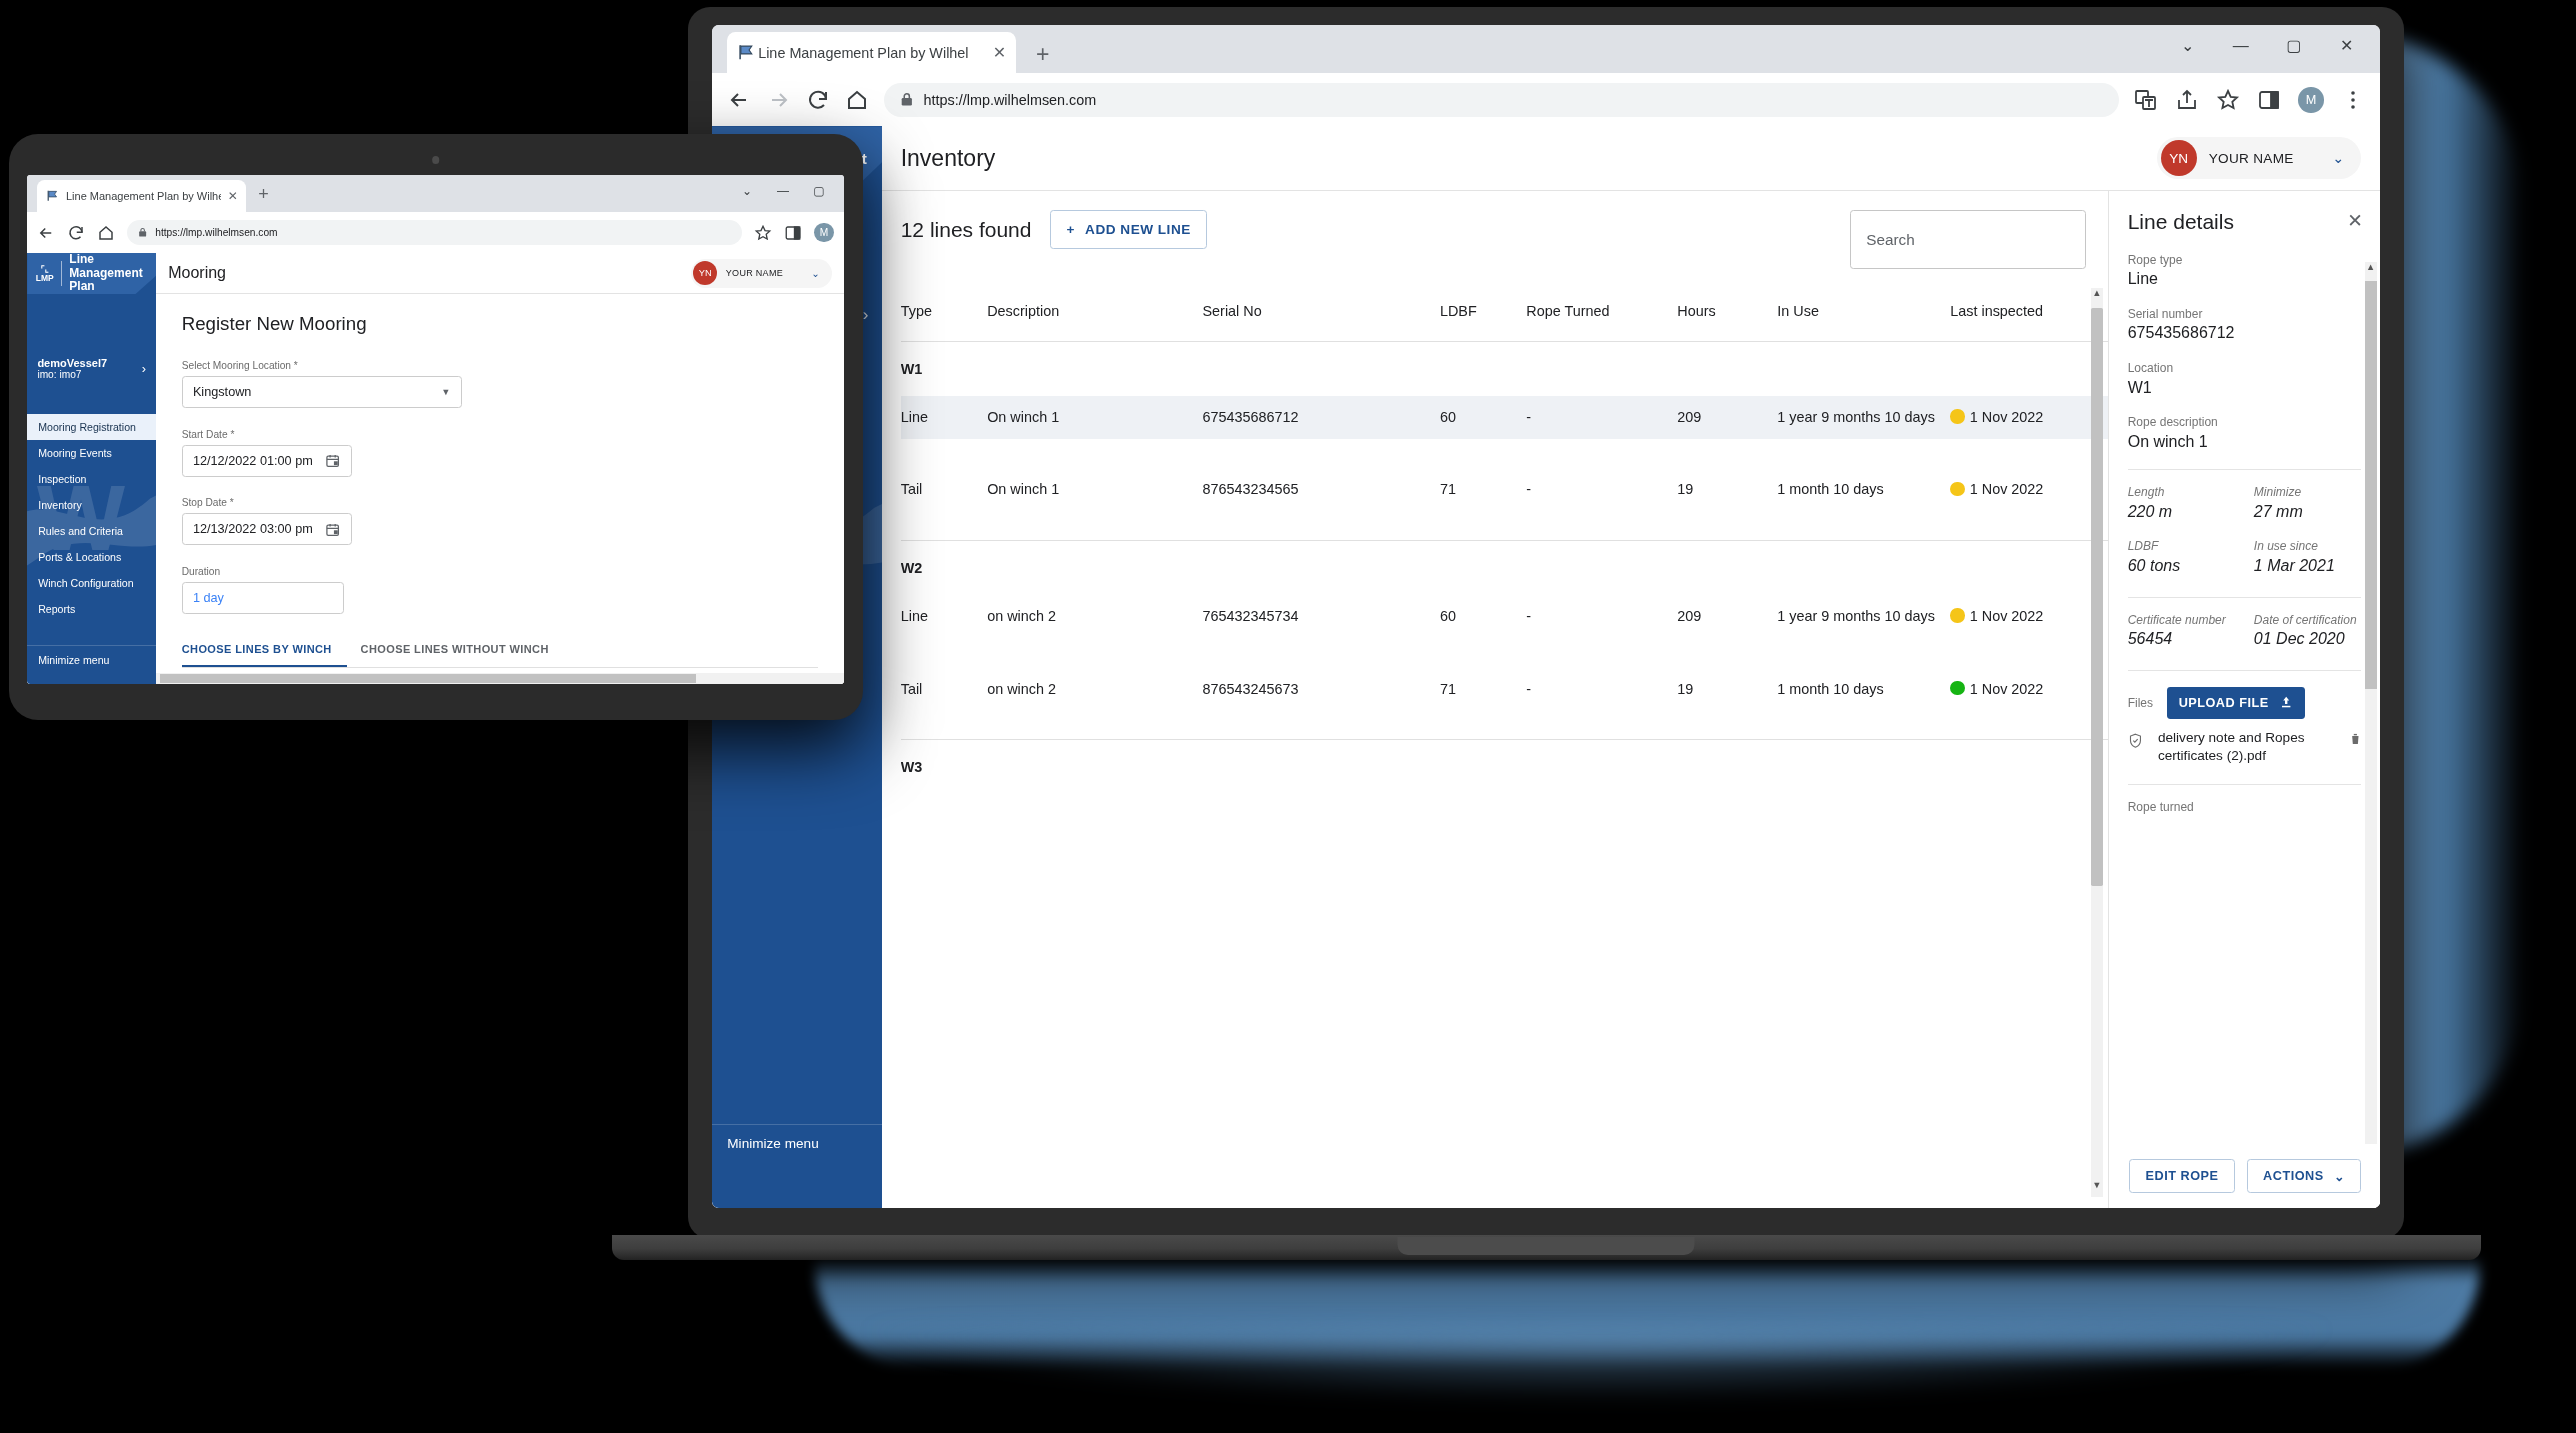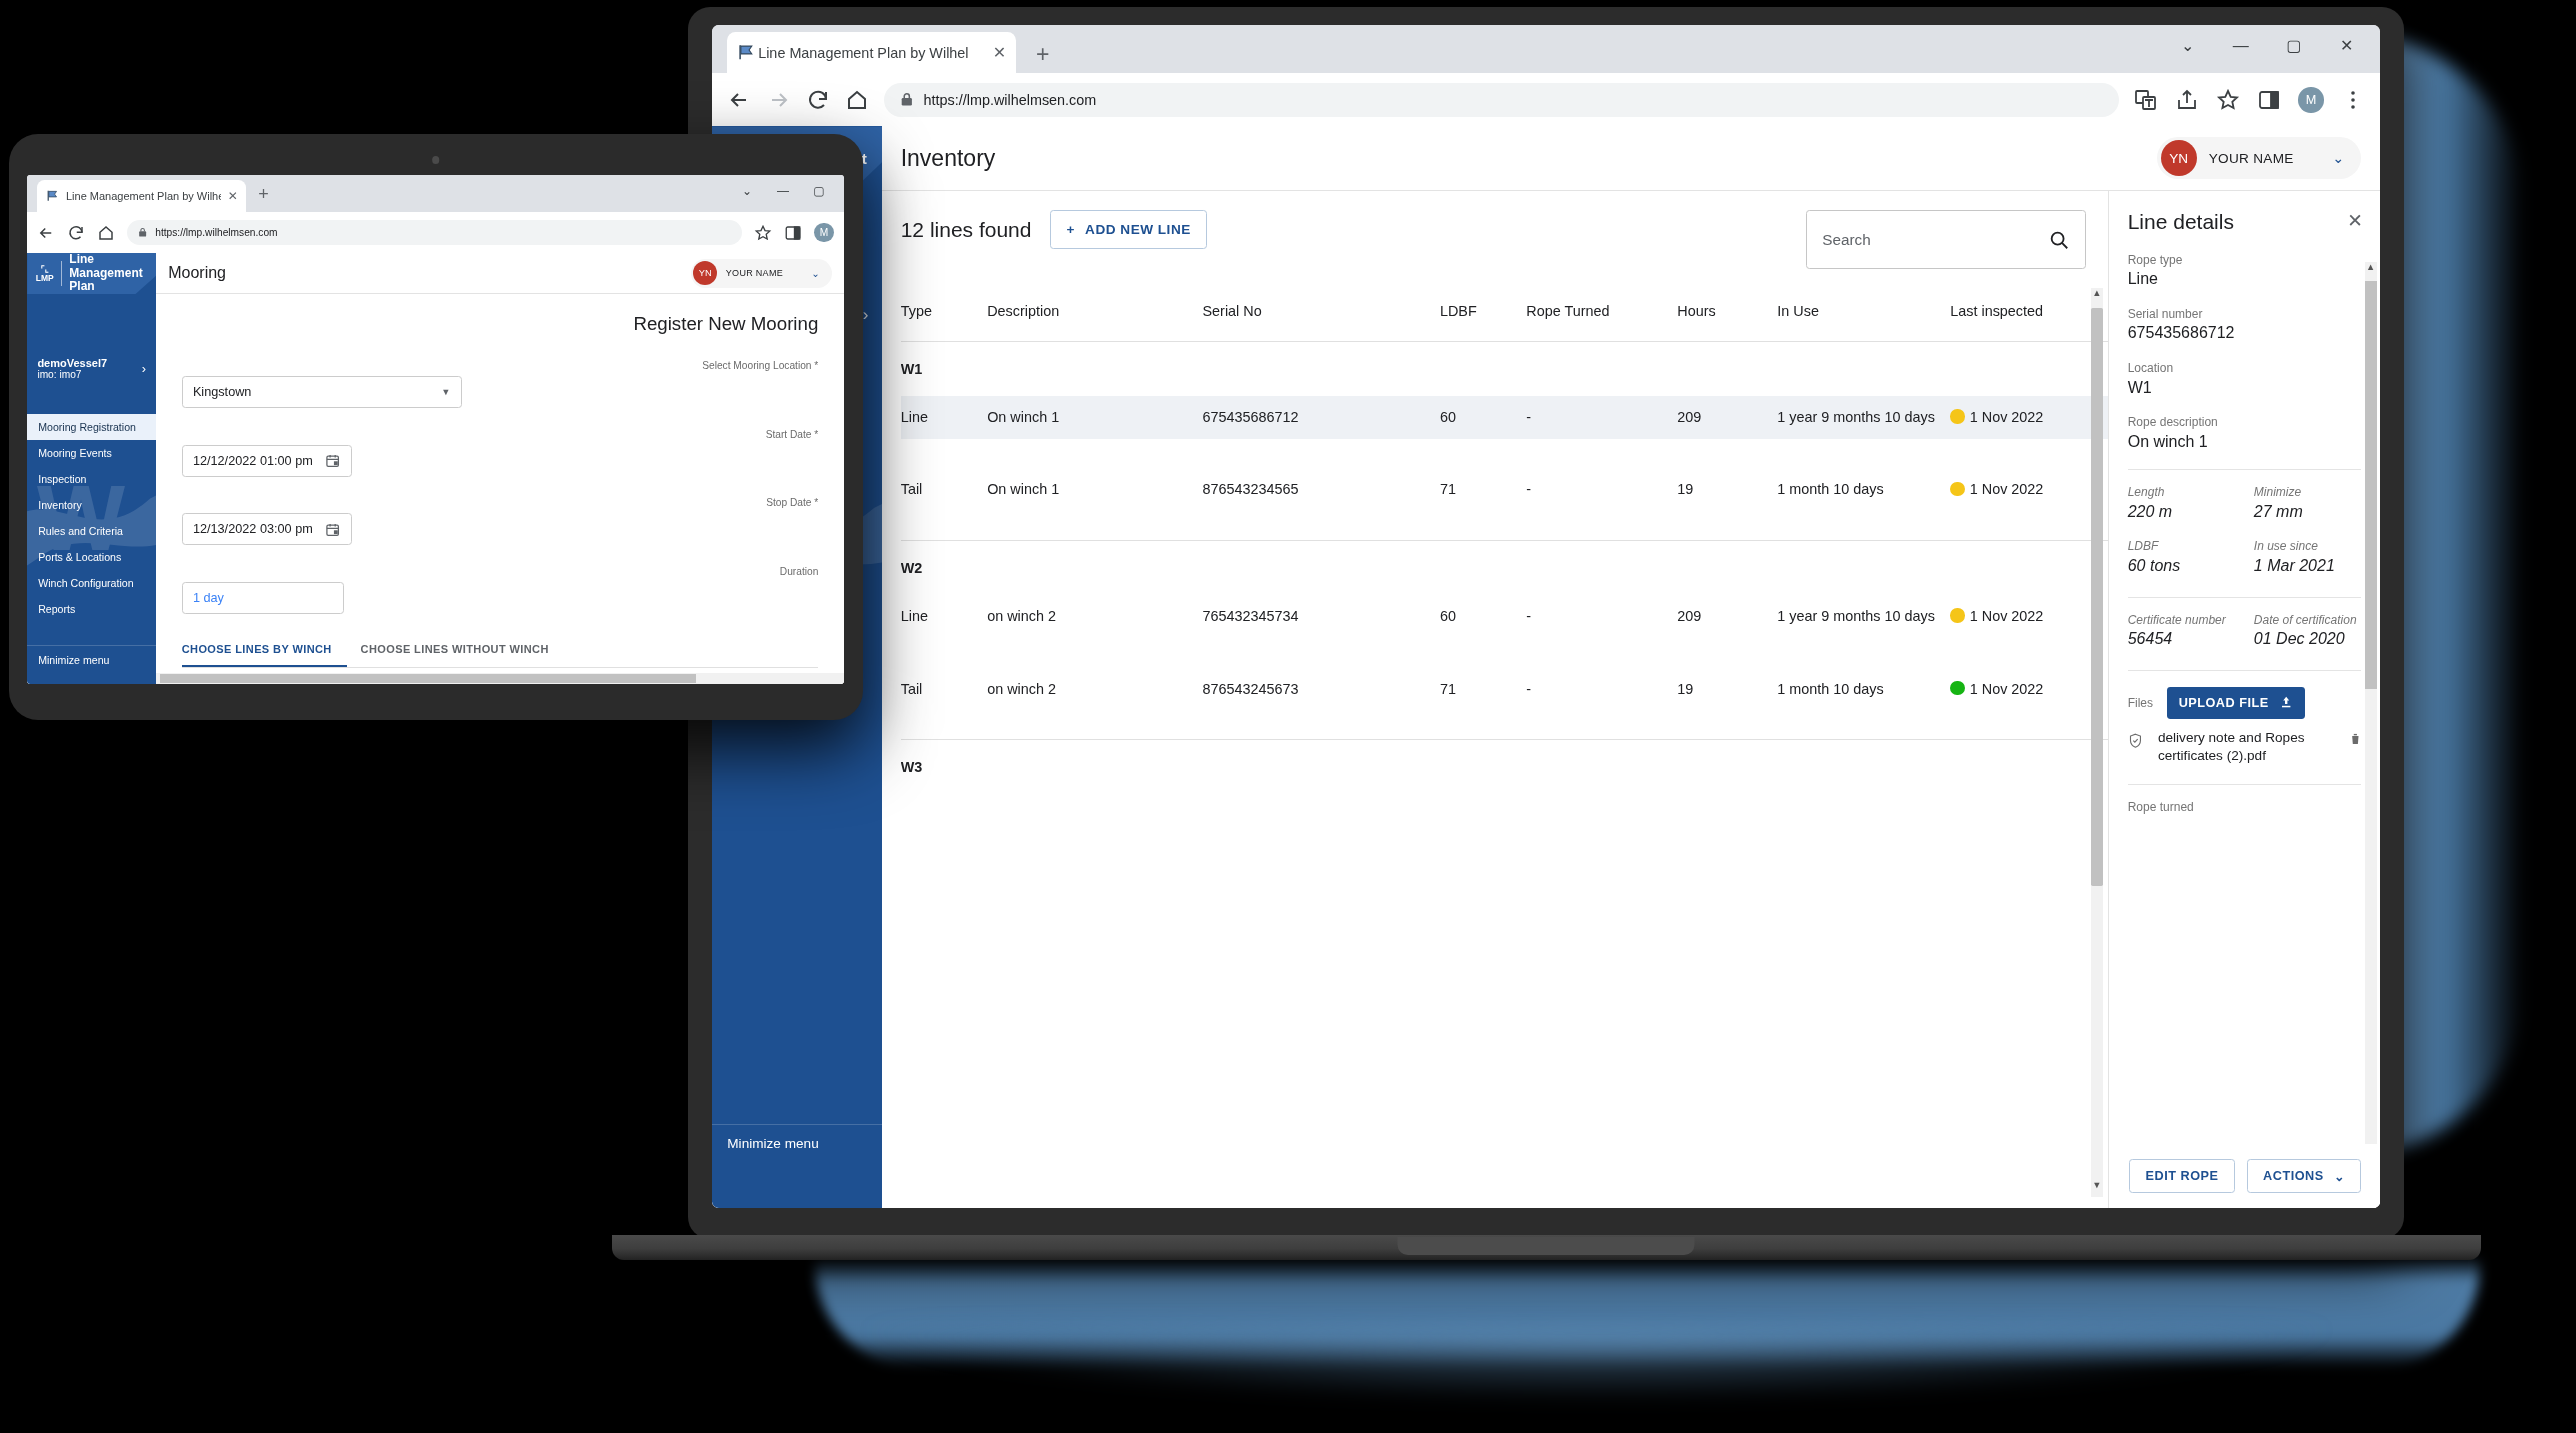--- a/index.html
+++ b/index.html
@@ -133,21 +133,21 @@
   .app-body { flex:1 1 auto; display:flex; min-height:0; }
   .inv-pane { flex:1 1 auto; padding:18.7px 0 0 18.7px; min-width:0; display:flex; flex-direction:column; }
   .inv-toolbar { display:flex; align-items:flex-start; gap:18.7px; padding-right:22px; }
   .inv-count { font-size:21px; color:#202124; padding-top:7.6px; }
   .btn-outline {
     border:0.8px solid #b6c9de; color:#1e5091; background:#fff; border-radius:3.4px;
     height:39px; padding:0 15.3px; display:inline-flex; align-items:center; gap:10.2px;
     font-size:13.6px; letter-spacing:0.5px; font-weight:bold;
   }
   .search-box {
-    margin-left:auto; width:280px; height:59px; border:0.8px solid #c6c6c6; border-radius:3.4px;
+    margin-left:auto; width:236px; height:59px; border:0.8px solid #c6c6c6; border-radius:3.4px;
     display:flex; align-items:center; padding:0 15.3px; gap:8.5px;
   }
   .search-box input {
     border:0; outline:0; flex:1 1 auto; font-size:15.3px; color:#202124;
     font-family:"Liberation Sans", sans-serif; background:transparent;
   }
   .search-box input::placeholder { color:#5f6368; }
 
   .tbl-wrap { margin-top:18.7px; position:relative; flex:1 1 auto; overflow:hidden; }
   table.inv { width:100%; border-collapse:collapse; table-layout:fixed; }
@@ -242,21 +242,21 @@
   .t-main { flex:1 1 auto; display:flex; flex-direction:column; min-width:0; position:relative; }
   .t-header { height:41px; display:flex; align-items:center; padding:0 12px; border-bottom:0.8px solid #e3e3e3; flex:0 0 41px; }
   .t-title { font-size:16px; color:#202124; }
   .t-userchip { margin-left:auto; height:29px; background:#f5f5f5; border-radius:14.4px; display:flex;
       align-items:center; gap:8.5px; padding:0 12px 0 2.5px; min-width:141px; }
   .t-userav { width:24px; height:24px; border-radius:50%; background:#c0392b; color:#fff; display:flex;
       align-items:center; justify-content:center; font-size:9.3px; }
   .t-username { font-size:9px; color:#202124; letter-spacing:0.3px; }
   .t-userchev { margin-left:auto; color:#1e5091; font-size:10.2px; }
 
-  .t-content { flex:1 1 auto; padding:18.7px 25.5px 0 25.5px; overflow:hidden;text-align:right; }
+  .t-content { flex:1 1 auto; padding:18.7px 25.5px 0 25.5px; overflow:hidden; }
   .t-h1 { font-size:18.7px; color:#202124; margin-bottom:25.5px; }
   .fld-label { font-size:10.2px; color:#6b6b6b; margin-bottom:5.1px; }
   .select-box, .date-box, .ro-box {
     border:0.8px solid #ccc; border-radius:3.4px; height:32px; display:flex; align-items:center;
     padding:0 10.2px; font-size:12.7px; color:#202124; background:#fff;
   }
   .select-box { width:280px; }
   .date-box { width:170px; }
   .ro-box { width:162px; color:#3b82f6; }
   .select-box .caret { margin-left:auto; font-size:9.3px; color:#5f6368; }

